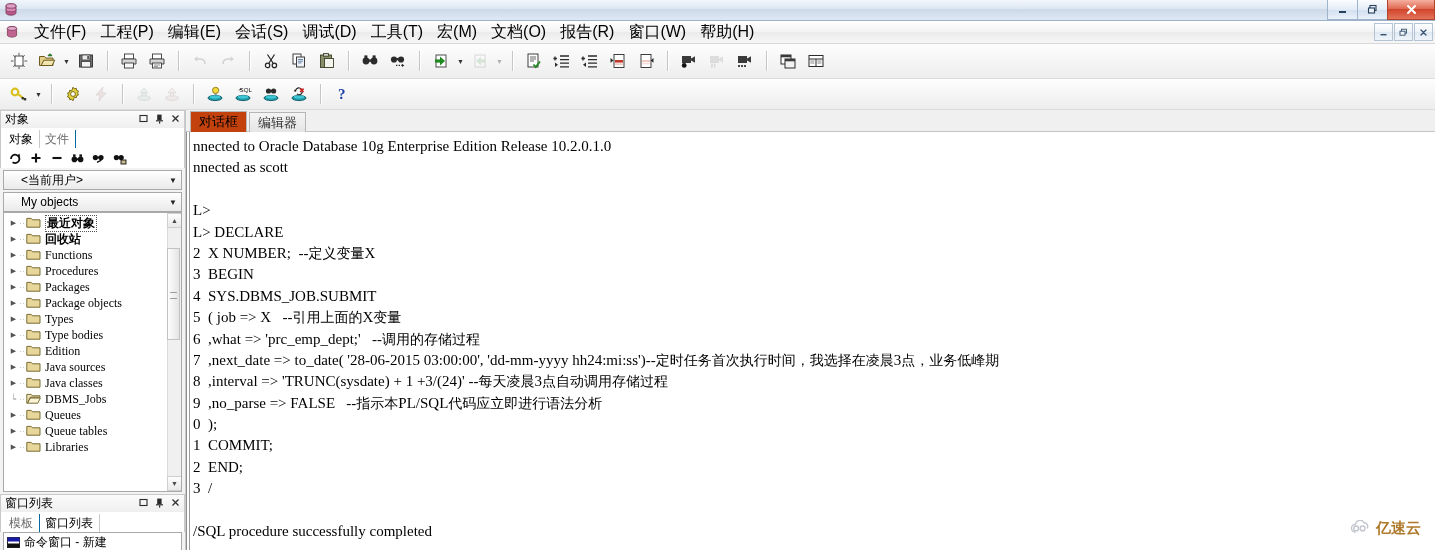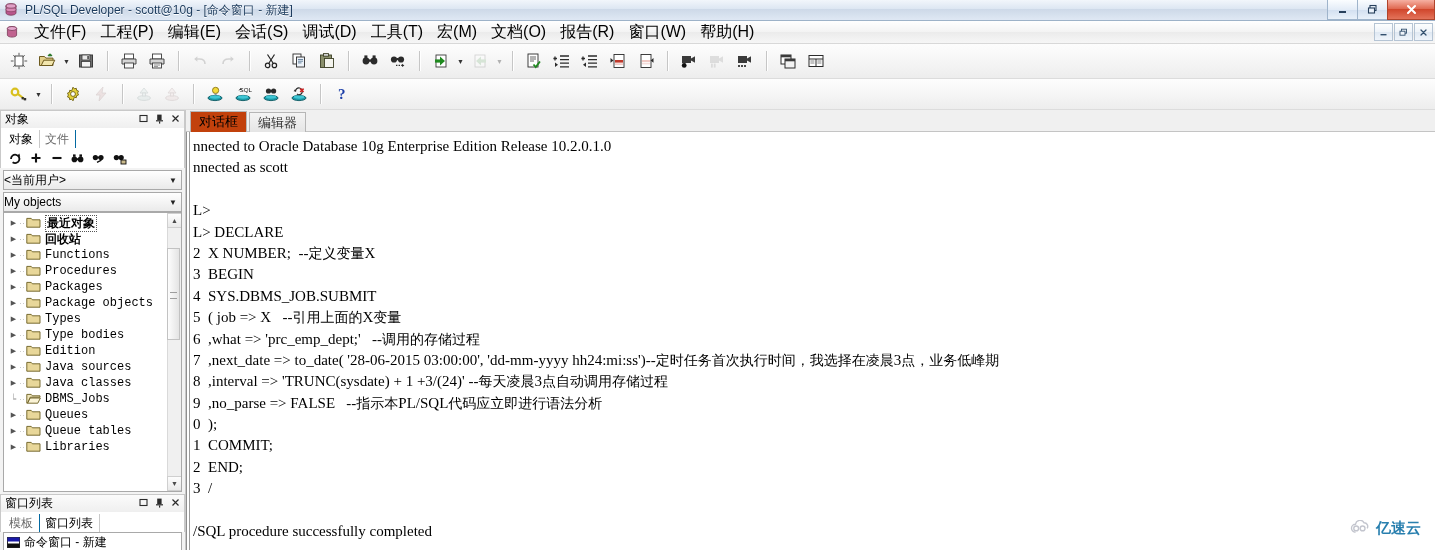--- a/index.html
+++ b/index.html
@@ -108,40 +108,40 @@
   .dock-tab.active{color:#000;border-right:1px solid #c9c9c9;background:#ffffff;}
   .mini-toolbar{
     display:flex;align-items:center;height:20px;background:#ffffff;
     border-left:1px solid #c9c9c9;border-right:1px solid #c9c9c9;padding-left:5px;gap:4px;
   }
   .mini-btn{width:17px;height:17px;display:flex;align-items:center;justify-content:center;}
   .combo{
     height:18px;margin:2px 3px 0 3px;
     background:linear-gradient(#ffffff,#eaeaea);
     border:1px solid #a9a9a9;display:flex;align-items:center;
-    font-size:12px;color:#000;padding-left:0;position:relative;
+    font-size:12px;color:#000;padding-left:17px;position:relative;
   }
   .combo .cb-arrow{position:absolute;right:4px;top:5px;font-size:8px;color:#222;}
   .searchbox{
     height:17px;margin:3px 3px 2px 3px;background:#ffffff;border:1px solid #a9a9a9;
     display:flex;align-items:center;padding-left:4px;
     font-size:12px;color:#9a9a9a;font-style:italic;
   }
   .treewrap{
     flex:1 1 auto;background:#ffffff;border:1px solid #a9a9a9;
     margin:0 3px 2px 3px;position:relative;overflow:hidden;display:flex;
   }
   .tree{flex:1 1 auto;padding:2px 0 0 4px;overflow:hidden;}
   .tnode{display:flex;align-items:center;height:16px;font-size:12px;
          font-family:"Liberation Serif",serif;color:#000;white-space:nowrap;}
   .tnode .tw{width:11px;display:flex;align-items:center;justify-content:center;
              font-size:7px;color:#555;flex:0 0 auto;}
   .tnode .dots{width:7px;color:#b5b5b5;font-size:9px;flex:0 0 auto;line-height:1;}
   .tnode .tfolder{width:16px;height:14px;flex:0 0 auto;margin-right:3px;}
-  .tnode .tlabel{line-height:15px;font-family:Liberation Mono, monospace;}
+  .tnode .tlabel{line-height:15px;}
   .tnode.sel .tlabel{border:1px dotted #555;padding:0 1px;background:#ffffff;}
   .tnode.cjk .tlabel{font-family:Liberation Serif, serif;font-weight:bold;font-size:12px;}
   .tscroll{
     width:13px;flex:0 0 auto;background:#f0f0f0;border-left:1px solid #d9d9d9;
     display:flex;flex-direction:column;justify-content:space-between;align-items:center;
   }
   .tscroll .sbtn{width:13px;height:13px;display:flex;align-items:center;
                  justify-content:center;font-size:7px;color:#4a4a4a;
                  background:linear-gradient(#fdfdfd,#e9e9e9);border:1px solid #cfcfcf;}
   .tthumb{
@@ -179,40 +179,39 @@
   .code{
     position:absolute;left:6px;top:4px;right:0;
     font-family:"Liberation Serif",serif;
     font-size:15px;line-height:21.4px;color:#000;white-space:pre;
   }
   .code .ln{display:block;height:21.4px;}
   .cjk{font-family:"Liberation Sans",sans-serif;font-size:14px;}
 
   .watermark{
     position:absolute;right:14px;bottom:14px;display:flex;align-items:center;
-    color:#0369a1;font-size:15px;font-weight:bold;opacity:.85;
+    color:#a16207;font-size:15px;font-weight:bold;opacity:.85;
     font-family:"Liberation Sans",sans-serif;
   }
   .watermark svg{margin-right:4px;}
 </style>
 </head>
 <body>
 
 <div class="app">
 
   <div class="titlebar">
     <span class="tb-icon">
       <svg width="16" height="16" viewBox="0 0 16 16">
         <ellipse cx="7" cy="4" rx="5" ry="2.2" fill="#c86a9a" stroke="#7a3a58" stroke-width=".8"></ellipse>
         <path d="M2 4v7c0 1.2 2.2 2.2 5 2.2s5-1 5-2.2V4" fill="#b9568c" stroke="#7a3a58" stroke-width=".8"></path>
         <ellipse cx="7" cy="7.6" rx="5" ry="2.1" fill="#d887b3" stroke="#7a3a58" stroke-width=".6"></ellipse>
         <ellipse cx="7" cy="4" rx="5" ry="2.2" fill="#e0a0c6" stroke="#7a3a58" stroke-width=".8"></ellipse>
       </svg>
     </span>
-    <span class="tb-text">PL/SQL Developer - scott@10g - [命令窗口 - 新建]</span>
     <div class="win-btns">
       <div class="win-btn">
         <svg width="11" height="11" viewBox="0 0 11 11">
             <rect x="2" y="7" width="7" height="2" fill="#27405c"></rect>
           </svg>
       </div>
       <div class="win-btn">
         <svg width="11" height="11" viewBox="0 0 11 11">
           <rect x="3" y="1.5" width="6" height="5" fill="none" stroke="#27405c" stroke-width="1.1"></rect>
           <rect x="1.5" y="4" width="6" height="5" fill="#eaf1fa" stroke="#27405c" stroke-width="1.1"></rect>

